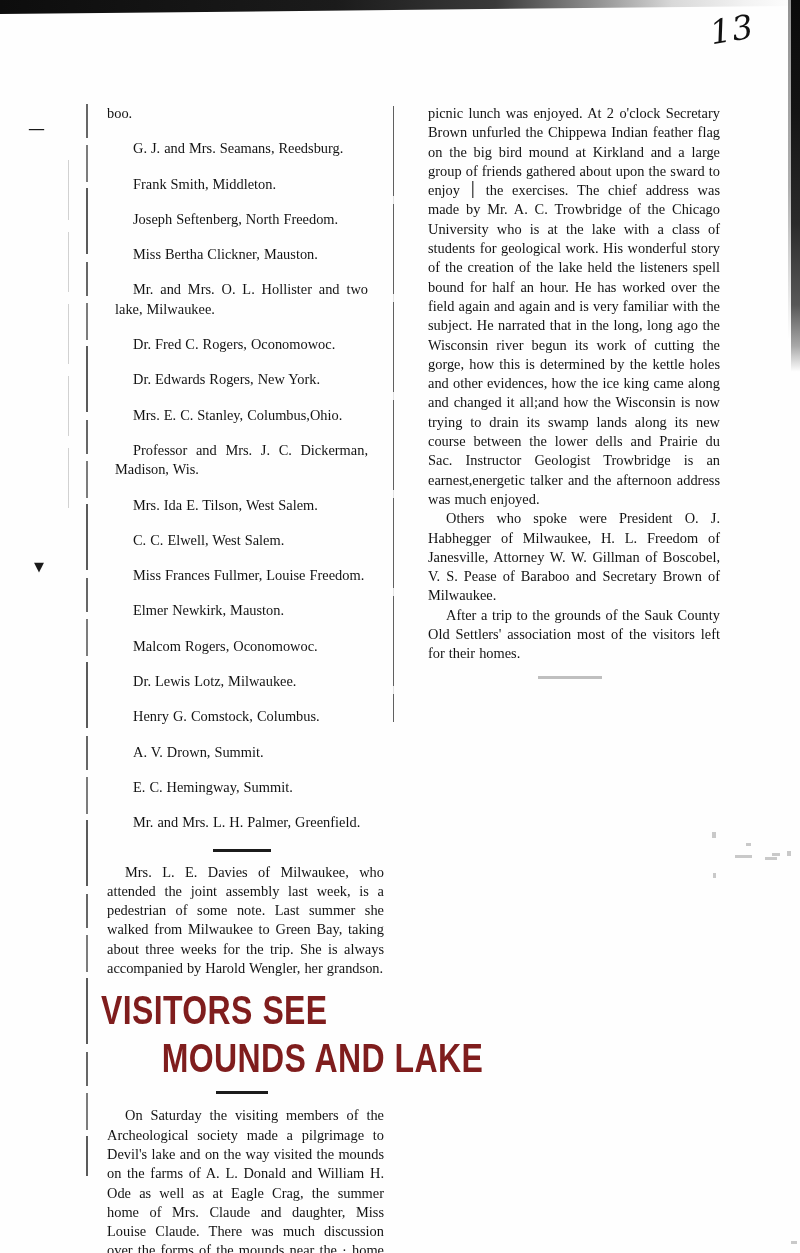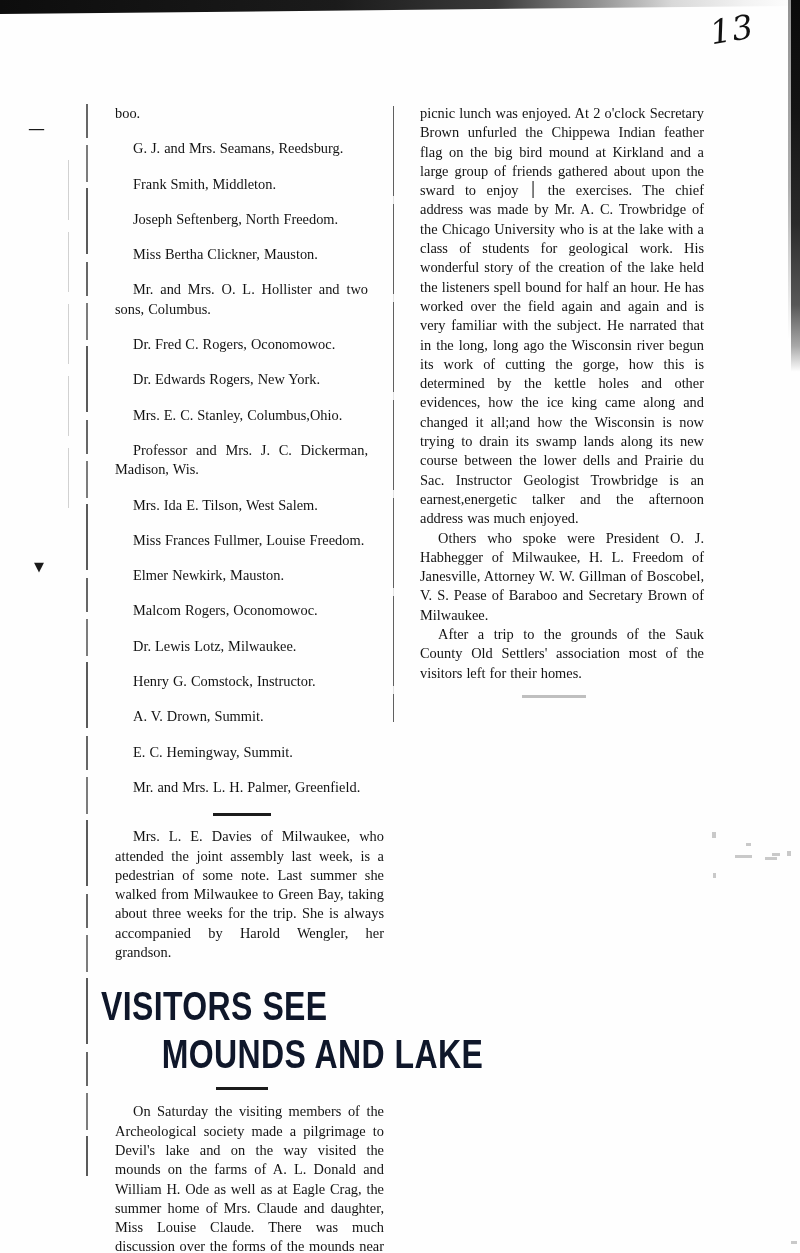--- a/index.html
+++ b/index.html
@@ -141,24 +141,24 @@
     top: 0;
     font-size: 14.4px;
     line-height: 19.3px;
     color: #131313;
     text-align: justify;
     -moz-text-align-last: left;
     text-align-last: left;
     word-spacing: .4px;
   }
   .col-left  { left: 13px;  width: 285px; }
-  .col-right { left: 318px; width: 300px; }
+  .col-right { left: 334px; width: 300px; }
 
   .column p {
-    margin: 0 0 0 16px;
+    margin: 0 0 0 8px;
     text-indent: 18px;
   }
   .column p.noindent { text-indent: 0; }
 
   
   .namelist p {
     text-indent: 18px;
     margin: 16px;
   }
 
@@ -173,22 +173,22 @@
   .rule-short.faint-end {
     background: #b4b4b4;
     height: 3px;
     width: 64px;
     margin: 12px auto 0 auto;
     opacity: .85;
   }
 
   
   #headline {
-    margin: 20px 0 0 0;
-    color: #0f172a;
+    margin: 8px 0 0 0;
+    color: #7f1d1d;
   }
   #headline .hl-line {
     font-family: "Liberation Sans Narrow", "Liberation Sans", "DejaVu Sans Condensed", sans-serif;
     font-weight: 700;
     font-size: 41px;
     line-height: 48px;
     letter-spacing: 0.5px;
     transform: scaleX(0.78);
     transform-origin: left center;
     white-space: nowrap;
@@ -237,31 +237,32 @@
 
     <div class="column col-left">
 
       <p class="noindent">boo.</p>
 
       <div class="namelist">
         <p>G. J. and Mrs. Seamans, Reedsburg.</p>
         <p>Frank Smith, Middleton.</p>
         <p>Joseph Seftenberg, North Freedom.</p>
         <p>Miss Bertha Clickner, Mauston.</p>
-        <p>Mr. and Mrs. O. L. Hollister and two sons, Columbus.</p>
+        <p>Mr. and Mrs. O. L. Hollister and two lake, Milwaukee.</p>
         <p>Dr. Fred C. Rogers, Oconomowoc.</p>
         <p>Dr. Edwards Rogers, New York.</p>
         <p>Mrs. E. C. Stanley, Columbus,Ohio.</p>
         <p>Professor and Mrs. J. C. Dickerman, Madison, Wis.</p>
         <p>Mrs. Ida E. Tilson, West Salem.</p>
+        <p>C. C. Elwell, West Salem.</p>
         <p>Miss Frances Fullmer, Louise Freedom.</p>
         <p>Elmer Newkirk, Mauston.</p>
         <p>Malcom Rogers, Oconomowoc.</p>
         <p>Dr. Lewis Lotz, Milwaukee.</p>
-        <p>Henry G. Comstock, Instructor.</p>
+        <p>Henry G. Comstock, Columbus.</p>
         <p>A. V. Drown, Summit.</p>
         <p>E. C. Hemingway, Summit.</p>
         <p>Mr. and Mrs. L. H. Palmer, Greenfield.</p>
       </div>
 
       <div class="rule-short"></div>
 
       <p>Mrs. L. E. Davies of Milwaukee, who attended the joint assembly last week, is a pedestrian of some note. Last summer she walked from Milwaukee to Green Bay, taking about three weeks for the trip. She is always accompanied by Harold Wengler, her grandson.</p>
 
       <div id="headline">

